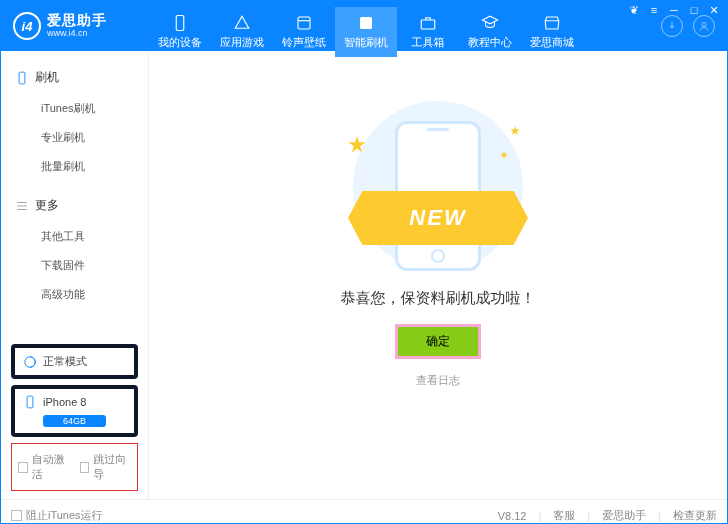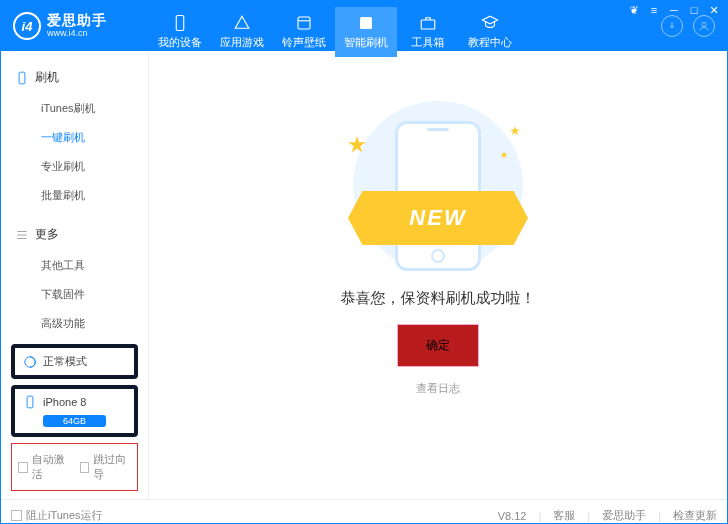--- a/index.html
+++ b/index.html
@@ -41,21 +41,21 @@
   .illus-circle { position: absolute; width: 170px; height: 170px; background: #eaf5ff; border-radius: 50%; left: 15px; top: 0; }
   .illus-phone { position: absolute; width: 86px; height: 150px; background: #fff; border: 3px solid #cfe8ff; border-radius: 12px; left: 57px; top: 20px; }
   .illus-phone::before { content:""; position: absolute; top: 4px; left: 50%; transform: translateX(-50%); width: 22px; height: 3px; background: #cfe8ff; border-radius: 2px; }
   .illus-phone::after { content:""; position: absolute; bottom: 5px; left: 50%; transform: translateX(-50%); width: 10px; height: 10px; border: 2px solid #cfe8ff; border-radius: 50%; }
   .ribbon { position: absolute; left: 10px; top: 90px; width: 180px; height: 54px; background: #fdca30; display: flex; align-items: center; justify-content: center; font-weight: 900; font-style: italic; color: #fff; font-size: 22px; letter-spacing: 2px; clip-path: polygon(0 50%, 8% 0, 92% 0, 100% 50%, 92% 100%, 8% 100%); }
   .star { position: absolute; background: #fdca30; clip-path: polygon(50% 0, 61% 35%, 98% 35%, 68% 57%, 79% 91%, 50% 70%, 21% 91%, 32% 57%, 2% 35%, 39% 35%); }
   .star.s1 { width: 18px; height: 18px; left: 10px; top: 35px; }
   .star.s2 { width: 10px; height: 10px; right: 18px; top: 25px; }
   .star.s3 { width: 8px; height: 8px; right: 30px; top: 50px; }
   .success-text { font-size: 15px; color: #333; margin-bottom: 16px; }
-  .ok-btn { border: 1px solid #f9a8d4; background: #b91c1c; padding: 12px 28px; font-size: 12px; cursor: pointer; margin-bottom: 14px; }
+  .ok-btn { border: 3px solid #f9a8d4; background: #84cc16; padding: 6px 28px; font-size: 12px; cursor: pointer; margin-bottom: 14px; }
   .log-link { font-size: 11px; color: #999; cursor: pointer; }
   .footer { height: 24px; border-top: 1px solid #eee; display: flex; align-items: flex-end; padding: 0 10px; font-size: 11px; color: #888; }
   .footer .cb { color: #888; }
   .footer-right { margin-left: auto; display: flex; gap: 12px; align-items: center; }
   .footer-right span.sep { color: #ddd; }
   .footer-right a { color: #888; cursor: pointer; }
 </style>
 </head>
 <body>
 
@@ -100,20 +100,27 @@
             <path d="M9 8V5h6v3"></path>
           </svg>
           <span>工具箱</span>
         </div>
       <div class="nav-item">
           <svg viewBox="0 0 24 24">
             <path d="M2 8l10-5 10 5-10 5z"></path>
             <path d="M6 10v5c0 1 3 3 6 3s6-2 6-3v-5"></path>
           </svg>
           <span>教程中心</span>
+        </div>
+      <div class="nav-item">
+          <svg viewBox="0 0 24 24">
+            <path d="M3 9h18l-1 11H4z"></path>
+            <path d="M3 9l2-5h14l2 5"></path>
+          </svg>
+          <span>爱思商城</span>
         </div>
     </div>
     <div class="side-icons">
       <div class="circle-btn">
           <svg viewBox="0 0 24 24">
             <path d="M12 4v12m0 0l-4-4m4 4l4-4"></path>
           </svg>
         </div>
       <div class="circle-btn">
           <svg viewBox="0 0 24 24">
@@ -135,21 +142,20 @@
     <div class="sidebar">
       <div class="side-scroll">
         <div class="side-group">
           <div class="side-group-header">
             <svg viewBox="0 0 24 24">
                 <rect x="7" y="2" width="10" height="20" rx="2"></rect>
               </svg>
             <span>刷机</span>
           </div>
           <div class="side-sub">iTunes刷机</div>
-          <div class="side-sub active">一键刷机</div>
           <div class="side-sub">专业刷机</div>
           <div class="side-sub">批量刷机</div>
         </div>
         <div class="side-group">
           <div class="side-group-header">
             <svg viewBox="0 0 24 24" style="stroke:#999">
                 <path d="M4 6h16M4 12h16M4 18h16"></path>
               </svg>
             <span>更多</span>
           </div>

